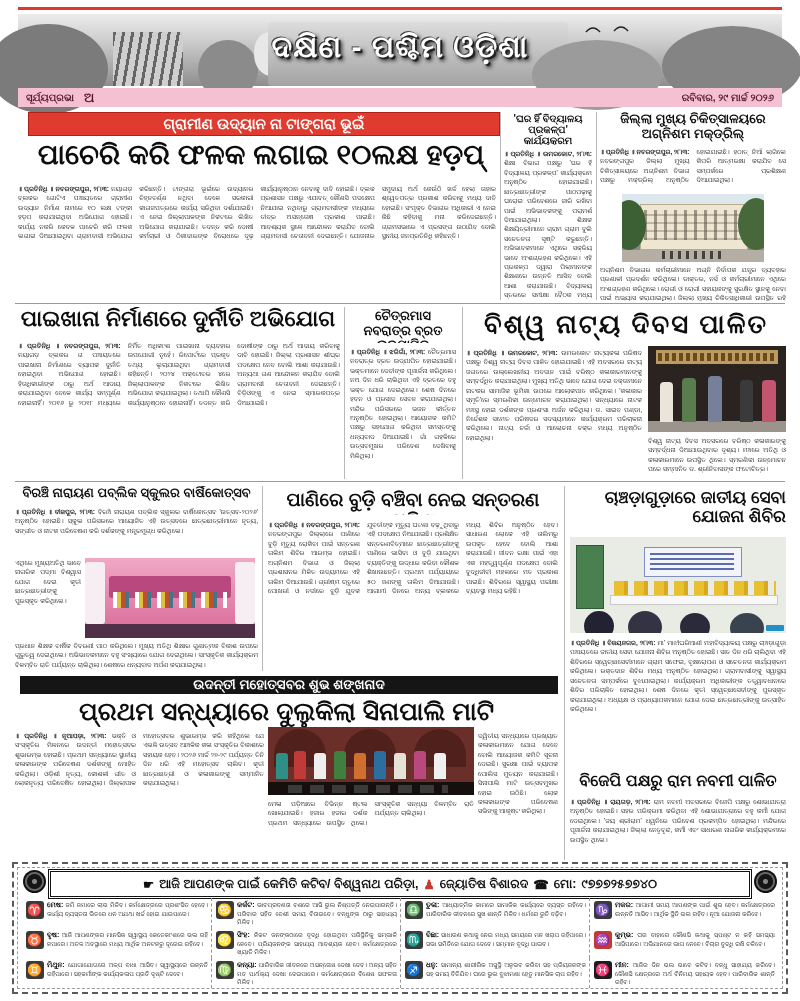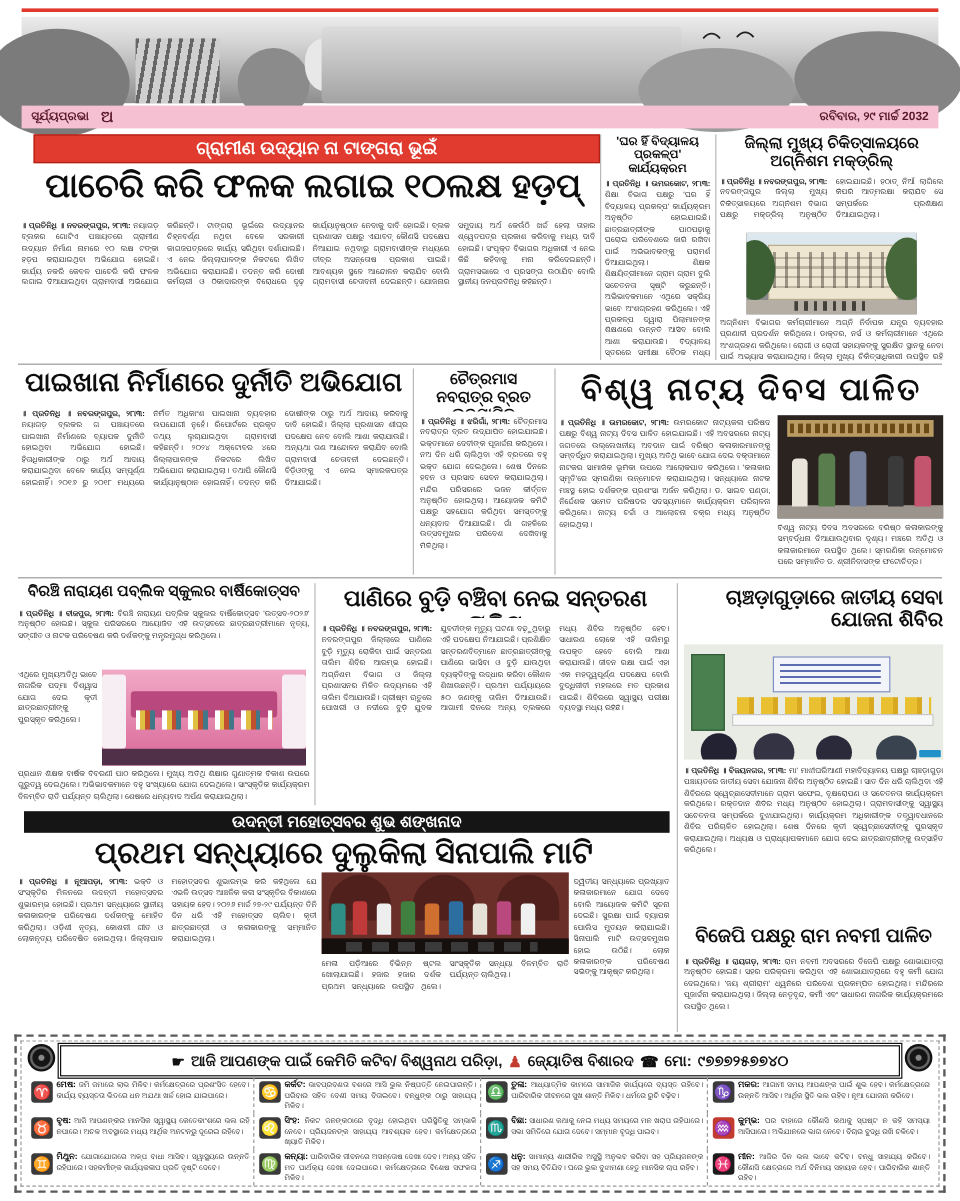--- a/index.html
+++ b/index.html
@@ -52,28 +52,29 @@
     <div class="abs" style="left:95px;top:18px;width:70px;height:54px;background:repeating-linear-gradient(100deg,#666 0 3px,#cfcfcf 3px 9px);"></div>
     <div class="blob" style="left:180px;top:26px;width:60px;height:60px;background:#8b8b8b;"></div>
     <div class="blob" style="left:236px;top:18px;width:34px;height:44px;background:#e8e8e8;border-radius:45% 45% 50% 50%;"></div>
     <div class="abs" style="left:250px;top:8px;width:300px;height:64px;background:linear-gradient(180deg,#dcdcdc,#a3a3a3);border-radius:4px;"></div>
     <div class="blob" style="right:120px;top:26px;width:130px;height:70px;background:#9b9b9b;"></div>
     <div class="blob" style="right:-20px;top:12px;width:140px;height:80px;background:#848484;"></div>
     <svg class="abs" style="right:140px;top:8px;" width="60" height="14" viewBox="0 0 60 14">
       <path d="M4 10 Q11 2 18 10" stroke="#222" stroke-width="1.5" fill="none"></path>
       <path d="M32 9 Q39 1 46 9" stroke="#222" stroke-width="1.5" fill="none"></path>
     </svg>
+    <div class="mh-title">ଦକ୍ଷିଣ - ପଶ୍ଚିମ ଓଡ଼ିଶା</div>
   </div>
 
   <div class="abs pinkbar" style="left:18px;top:88px;width:748px;height:19px;">
     <span style="display:flex;gap:10px;align-items:center;">
       <span>ସୂର୍ଯ୍ୟପ୍ରଭା</span>
       <span style="font-size:13px;">ଅ</span>
     </span>
-    <span>ରବିବାର, ୨୯ ମାର୍ଚ୍ଚ 2032</span>
+    <span>ରବିବାର, ୨୯ ମାର୍ଚ୍ଚ ୨୦୨୬</span>
   </div>
 
   <div class="abs kicker" style="left:28px;top:112px;width:470px;height:22px;">ଗ୍ରାମୀଣ ଉଦ୍ୟାନ ନା ଟାଙ୍ଗରା ଭୂଇଁ</div>
   <div class="abs hl" style="left:8px;top:139px;width:506px;height:40px;font-size:28px;text-align:center;">ପାଚେରି କରି ଫଳକ ଲଗାଇ ୧୦ଲକ୍ଷ ହଡ଼ପ୍</div>
   <div class="abs bt" style="left:18px;top:184px;width:478px;height:116px;column-count:4;">
     <span class="dl">॥ ପ୍ରତିନିଧି ॥ ନବରଙ୍ଗପୁର, ୨୮ା୩:</span>
     <span>ନୟାଗଡ଼ ବ୍ଲକର ଗୋଟିଏ ପଞ୍ଚାୟତରେ ଗ୍ରାମୀଣ ଉଦ୍ୟାନ ନିର୍ମାଣ ନାମରେ ୧୦ ଲକ୍ଷ ଟଙ୍କା ହଡ଼ପ କରାଯାଇଥିବା ଅଭିଯୋଗ ହୋଇଛି। କାର୍ଯ୍ୟ ନକରି କେବଳ ପାଚେରି କରି ଫଳକ ଲଗାଇ ଦିଆଯାଇଥିବା ଗ୍ରାମବାସୀ ଅଭିଯୋଗ କରିଛନ୍ତି। ଟାଙ୍ଗରା ଭୂଇଁରେ ଉଦ୍ୟାନର ଚିହ୍ନବର୍ଣ୍ଣ ନଥିବା ବେଳେ ସରକାରୀ କାଗଜପତ୍ରରେ କାର୍ଯ୍ୟ ସରିଥିବା ଦର୍ଶାଯାଇଛି। ଏ ନେଇ ଜିଲ୍ଲାପାଳଙ୍କ ନିକଟରେ ଲିଖିତ ଅଭିଯୋଗ କରାଯାଇଛି। ତଦନ୍ତ କରି ଦୋଷୀ କର୍ମଚାରୀ ଓ ଠିକାଦାରଙ୍କ ବିରୋଧରେ ଦୃଢ଼ କାର୍ଯ୍ୟାନୁଷ୍ଠାନ ନେବାକୁ ଦାବି ହୋଇଛି। ବ୍ଲକ ପ୍ରଶାସନ ପକ୍ଷରୁ ଏଯାବତ୍ କୌଣସି ପଦକ୍ଷେପ ନିଆଯାଇ ନଥିବାରୁ ଗ୍ରାମବାସୀଙ୍କ ମଧ୍ୟରେ ତୀବ୍ର ଅସନ୍ତୋଷ ପ୍ରକାଶ ପାଇଛି। ଆବଶ୍ୟକ ସ୍ଥଳେ ଆନ୍ଦୋଳନ କରାଯିବ ବୋଲି ଗ୍ରାମବାସୀ ଚେତାବନୀ ଦେଇଛନ୍ତି। ଯୋଜନାର ସମୁଦାୟ ଅର୍ଥ କେଉଁଠି ଖର୍ଚ୍ଚ ହେଲା ତାହାର ଶ୍ୱେତପତ୍ର ପ୍ରକାଶ କରିବାକୁ ମଧ୍ୟ ଦାବି ହୋଇଛି। ସଂପୃକ୍ତ ବିଭାଗର ଅଧିକାରୀ ଏ ନେଇ କିଛି କହିବାକୁ ମନା କରିଦେଇଛନ୍ତି। ଗ୍ରାମସଭାରେ ଏ ପ୍ରସଙ୍ଗ ଉଠାଯିବ ବୋଲି ସ୍ଥାନୀୟ ଜନପ୍ରତିନିଧି କହିଛନ୍ତି।</span>
   </div>
 
   <div class="vr" style="left:500px;top:112px;height:188px;"></div>
@@ -132,21 +133,21 @@
     <div style="left:12px;bottom:10px;width:13px;height:40px;background:#e9e5db;border-radius:4px 4px 0 0;"></div>
     <div style="left:34px;bottom:10px;width:14px;height:44px;background:#5a7d4e;border-radius:4px 4px 0 0;"></div>
     <div style="left:60px;bottom:10px;width:14px;height:46px;background:#77809a;border-radius:4px 4px 0 0;"></div>
     <div style="left:92px;bottom:10px;width:13px;height:42px;background:#3a3a3a;border-radius:4px 4px 0 0;"></div>
     <div style="left:114px;bottom:10px;width:14px;height:42px;background:#c4556e;border-radius:4px 4px 0 0;"></div>
   </div>
   <div class="abs bt" style="left:648px;top:436px;width:138px;height:42px;">ବିଶ୍ୱ ନାଟ୍ୟ ଦିବସ ଅବସରରେ ବରିଷ୍ଠ କଳାକାରଙ୍କୁ ସମ୍ବର୍ଦ୍ଧନା ଦିଆଯାଉଥିବାର ଦୃଶ୍ୟ। ମଞ୍ଚରେ ଅତିଥି ଓ କଳାକାରମାନେ ଉପସ୍ଥିତ ଥିଲେ। ସ୍ମରଣିକା ଉନ୍ମୋଚନ ପରେ ସମ୍ମାନିତ ଡ. ଶ୍ରୀନିବାସଙ୍କ ଫଟୋଚିତ୍ର।</div>
 
   <div class="hr" style="left:15px;top:481px;width:770px;"></div>
 
-  <div class="abs hl" style="left:15px;top:486px;width:243px;height:18px;font-size:13px;text-align:center;font-family:Liberation Serif, serif;">ବିରଞ୍ଚି ନାରାୟଣ ପବ୍ଲିକ ସ୍କୁଲର ବାର୍ଷିକୋତ୍ସବ</div>
+  <div class="abs hl" style="left:15px;top:486px;width:243px;height:18px;font-size:13px;text-align:center;">ବିରଞ୍ଚି ନାରାୟଣ ପବ୍ଲିକ ସ୍କୁଲର ବାର୍ଷିକୋତ୍ସବ</div>
   <div class="abs bt" style="left:15px;top:507px;width:243px;height:48px;">
     <span class="dl">॥ ପ୍ରତିନିଧି ॥ ବୀଜପୁର, ୨୮ା୩:</span>
     <span>ବିରଞ୍ଚି ନାରାୟଣ ପବ୍ଲିକ ସ୍କୁଲର ବାର୍ଷିକୋତ୍ସବ 'ଉତ୍ସବ-୨୦୨୬' ଅନୁଷ୍ଠିତ ହୋଇଛି। ସ୍କୁଲ ପରିସରରେ ଆୟୋଜିତ ଏହି ଉତ୍ସବରେ ଛାତ୍ରଛାତ୍ରୀମାନେ ନୃତ୍ୟ, ସଙ୍ଗୀତ ଓ ନାଟକ ପରିବେଷଣ କରି ଦର୍ଶକଙ୍କୁ ମନ୍ତ୍ରମୁଗ୍ଧ କରିଥିଲେ।</span>
   </div>
   <div class="abs bt" style="left:15px;top:558px;width:66px;height:80px;">ଏଥିରେ ମୁଖ୍ୟଅତିଥି ଭାବେ ନାଗରିକ ପଦ୍ମା ବିଶ୍ୱାସ ଯୋଗ ଦେଇ କୃତୀ ଛାତ୍ରଛାତ୍ରୀଙ୍କୁ ପୁରସ୍କୃତ କରିଥିଲେ।</div>
   <div class="ph" style="left:85px;top:558px;width:170px;height:80px;background:linear-gradient(180deg,#f0a8c4,#d96898);">
     <div style="left:0;top:4px;width:20px;height:62px;background:#f6eef2;border-radius:3px;"></div>
     <div style="right:0;top:4px;width:20px;height:62px;background:#f6eef2;border-radius:3px;"></div>
     <div style="left:24px;top:18px;right:24px;height:22px;background:#b8487e;border-radius:3px;"></div>
     <div style="left:28px;top:34px;right:28px;height:16px;background:repeating-linear-gradient(90deg,#ffffff 0 4px,#e0c040 4px 8px,#c05030 8px 12px,#40788a 12px 16px,transparent 16px 22px);"></div>

